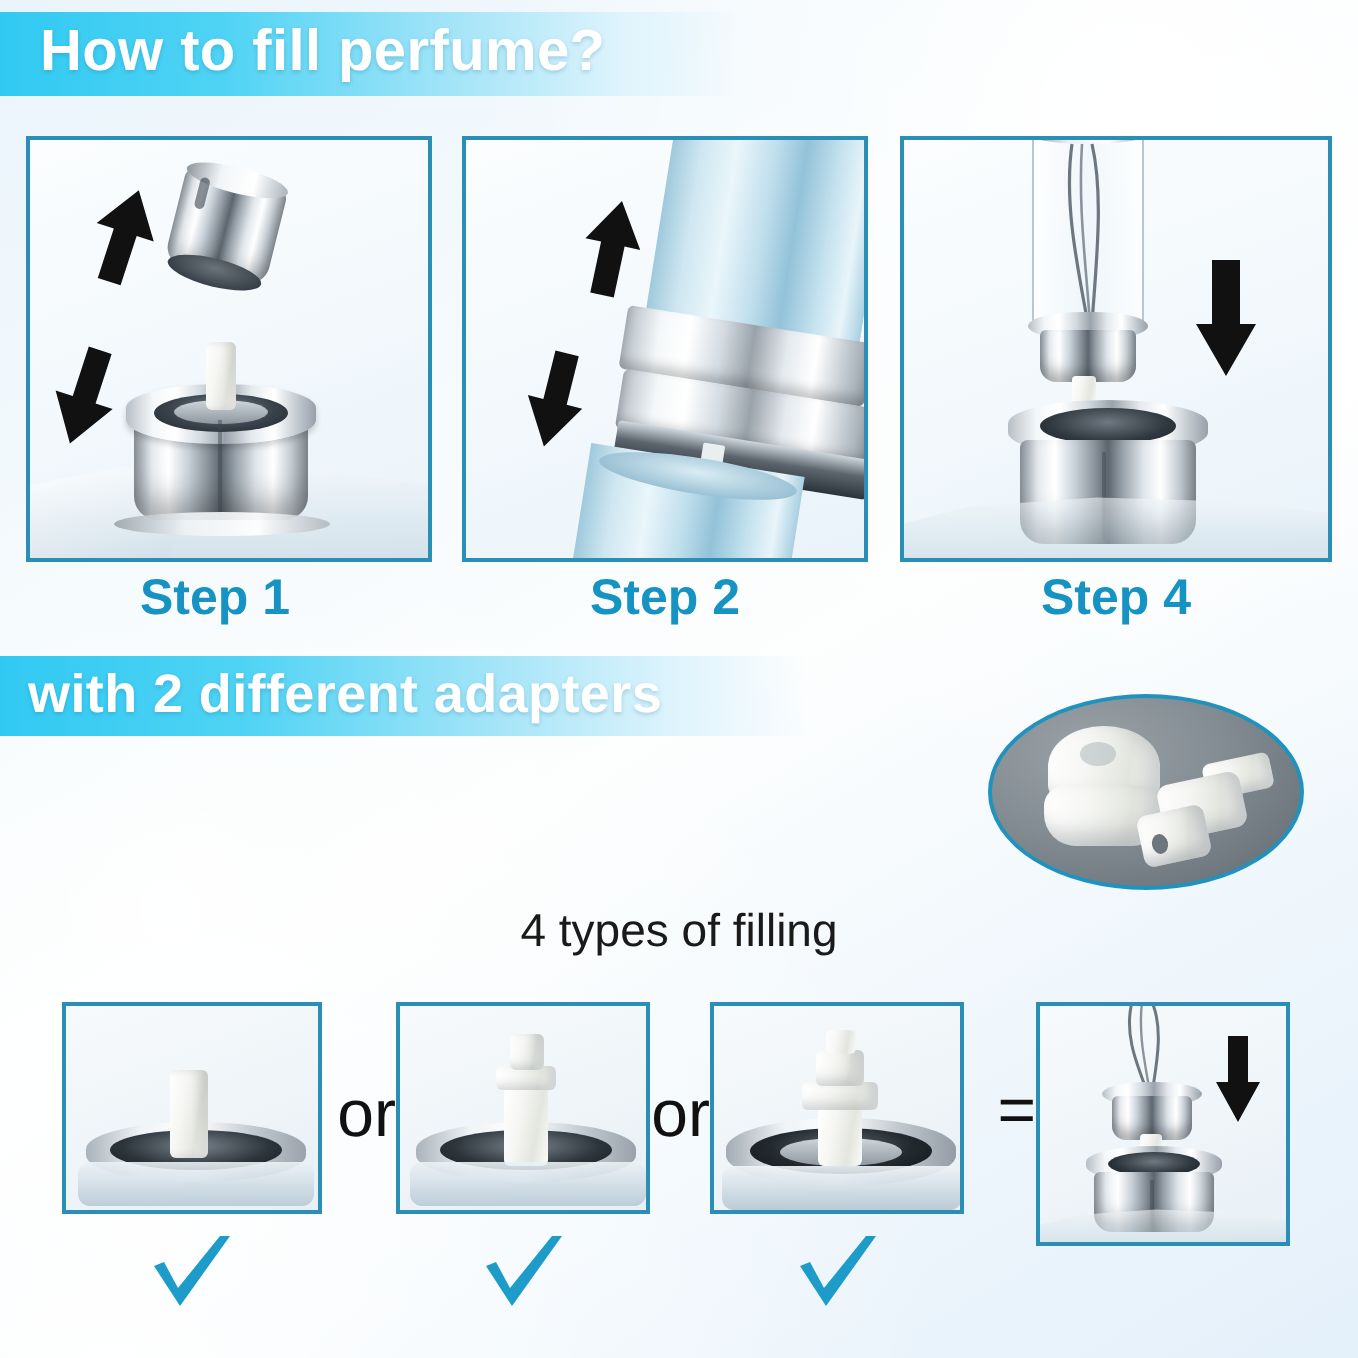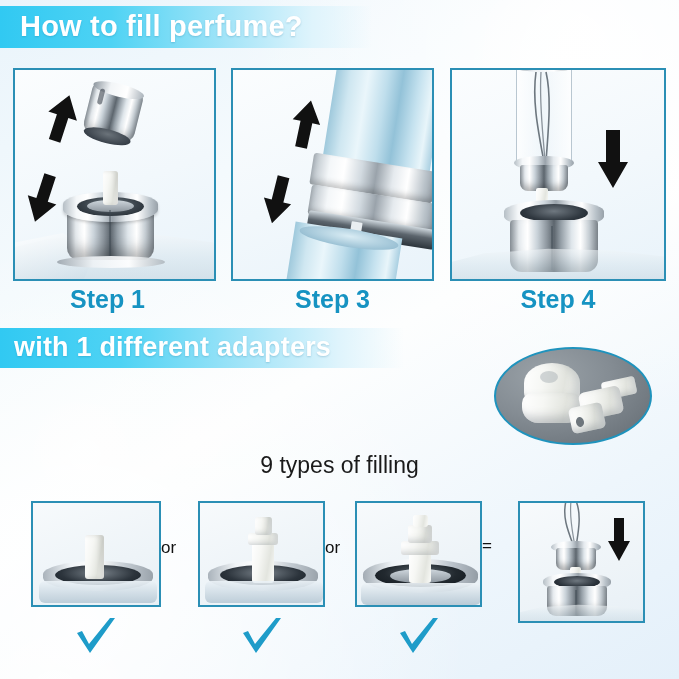--- a/index.html
+++ b/index.html
@@ -57,22 +57,22 @@
 
   
   .type-box {
     position: absolute;
     border: 2px solid #2b8fb5;
     background: linear-gradient(160deg,#f7fafc 0%, #eef4f8 60%, #e8f0f6 100%);
     overflow: hidden;
   }
   .sep {
     position: absolute;
-    font-size: 17px; color: #111; font-weight: normal;
-    text-align: left;
+    font-size: 33px; color: #111; font-weight: normal;
+    text-align: right;
   }
   .tick {
     position: absolute; width: 46px; height: 40px;
     color: #1e9cc9;
   }
   #types-heading {
     position: absolute; left: 0; top: 452px; width: 679px;
     text-align: center; font-size: 23px; color: #1a1a1a;
   }
 
@@ -211,21 +211,21 @@
     <g transform="rotate(12 19 26)">
         <polygon points="19,2 33,24 25,24 25,50 13,50 13,24 5,24" fill="#111"></polygon>
       </g>
   </svg>
   <svg class="arrow" style="left:26px;top:102px;width:38px;height:54px;" viewBox="0 0 38 54">
     <g transform="rotate(14 19 27)">
         <polygon points="19,52 33,29 25,29 25,4 13,4 13,29 5,29" fill="#111"></polygon>
       </g>
   </svg>
 </div>
-<div class="step-label" style="left:231px;top:285px;width:203px;">Step 3</div>
+<div class="step-label" style="left:231px;top:285px;width:203px;">Step 2</div>
 
 <div class="step-box" id="step3-box" style="left:450px;top:68px;width:216px;height:213px;">
 
   <div style="position:absolute;left:64px;top:-8px;width:56px;height:100px;
        background:linear-gradient(90deg, rgba(255,255,255,.7), rgba(226,238,245,.35), rgba(255,255,255,.7));
        border-left:1px solid #b9c7d1;border-right:1px solid #b9c7d1;"></div>
   <div style="position:absolute;left:62px;top:-8px;width:60px;height:10px;border-radius:50%;
        background:linear-gradient(90deg,#8d969e,#e9eef2,#ffffff,#99a2aa);"></div>
   <svg style="position:absolute;left:60px;top:0px;width:64px;height:96px;">
     <path d="M24,2 C20,30 26,60 32,92" stroke="#6d777f" stroke-width="1.6" fill="none"></path>
@@ -253,21 +253,21 @@
   <div class="glass-base" style="position:absolute;left:-4px;top:168px;width:228px;height:45px;
        clip-path:polygon(0% 55%,16% 34%,44% 24%,72% 28%,100% 44%,100% 100%,0% 100%);opacity:.7;"></div>
 
   <svg class="arrow" style="left:143px;top:56px;width:36px;height:64px;" viewBox="0 0 36 64">
     <polygon points="18,62 33,36 25,36 25,4 11,4 11,36 3,36" fill="#111"></polygon>
   </svg>
 </div>
 <div class="step-label" style="left:450px;top:285px;width:216px;">Step 4</div>
 
 <div id="adapter-banner" class="banner">
-  <span>with 1 different adapters</span>
+  <span>with 2 different adapters</span>
 </div>
 
 <div id="adapter-oval">
 
   <div style="position:absolute;left:24px;top:14px;width:64px;height:64px;">
     <div class="plastic" style="position:absolute;left:4px;top:0;width:56px;height:40px;
          border-radius:50% 50% 26% 26%;box-shadow:inset -6px -4px 9px rgba(120,128,135,.35);"></div>
     <div class="plastic" style="position:absolute;left:2px;top:30px;width:60px;height:30px;
          border-radius:10px 10px 16px 16px;box-shadow:inset -7px -6px 10px rgba(120,128,135,.4);"></div>
     <div style="position:absolute;left:20px;top:8px;width:18px;height:12px;border-radius:50%;
@@ -279,21 +279,21 @@
          border-radius:4px;transform:rotate(-12deg);box-shadow:inset -4px -3px 6px rgba(120,128,135,.35);"></div>
     <div class="plastic" style="position:absolute;left:10px;top:16px;width:42px;height:28px;
          border-radius:6px;transform:rotate(-12deg);box-shadow:inset -5px -4px 8px rgba(120,128,135,.4);"></div>
     <div class="plastic" style="position:absolute;left:0px;top:32px;width:34px;height:26px;
          border-radius:5px;transform:rotate(-12deg);box-shadow:inset -5px -4px 8px rgba(120,128,135,.45);"></div>
     <div style="position:absolute;left:6px;top:44px;width:8px;height:10px;border-radius:50%;
          background:#6e767d;transform:rotate(-12deg);"></div>
   </div>
 </div>
 
-<div id="types-heading">9 types of filling</div>
+<div id="types-heading">4 types of filling</div>
 
 <div class="type-box" style="left:31px;top:501px;width:130px;height:106px;">
   <div style="position:absolute;left:10px;top:58px;width:110px;height:30px;border-radius:50%/45%;
        background:linear-gradient(90deg,#aab3bb,#f0f4f7,#ffffff,#c4ccd3,#9aa3ab);"></div>
   <div style="position:absolute;left:22px;top:62px;width:86px;height:20px;border-radius:50%;
        background:radial-gradient(ellipse at 50% 40%, #7a838b 0%, #2c343c 60%, #161d24 100%);"></div>
   <div class="plastic" style="position:absolute;left:52px;top:32px;width:19px;height:44px;border-radius:3px;
        box-shadow:inset -4px 0 5px rgba(0,0,0,.12);"></div>
   <div style="position:absolute;left:6px;top:78px;width:118px;height:22px;border-radius:6px;
        background:linear-gradient(180deg,rgba(235,242,247,.9),rgba(170,190,204,.7));"></div>

